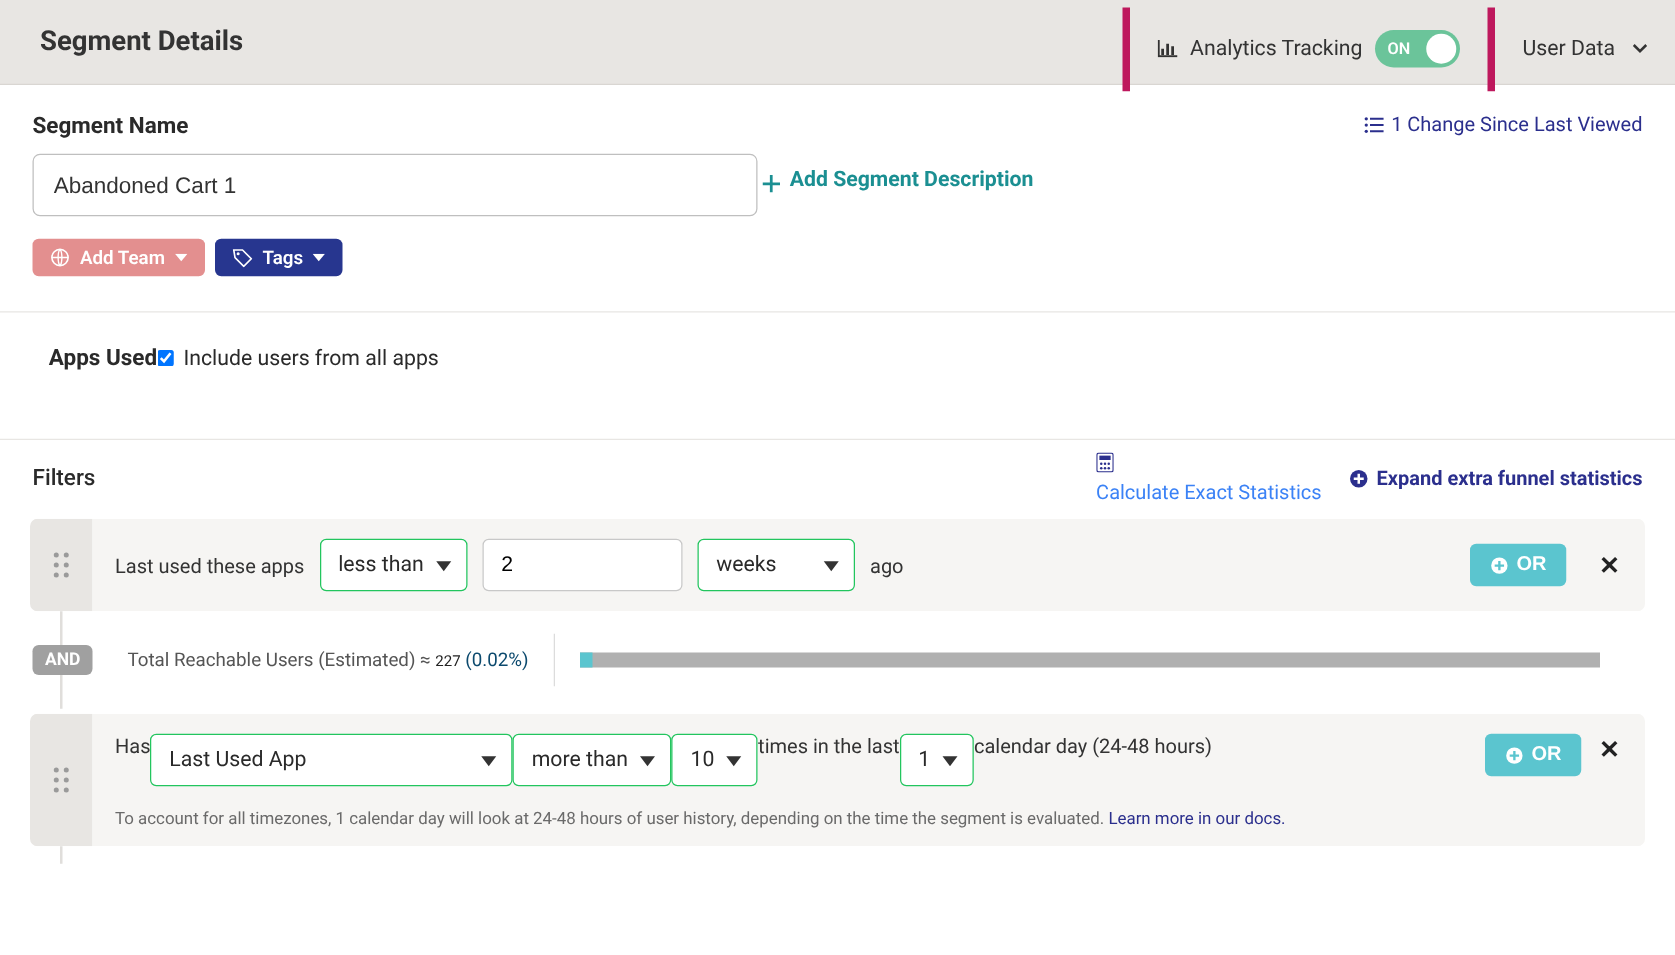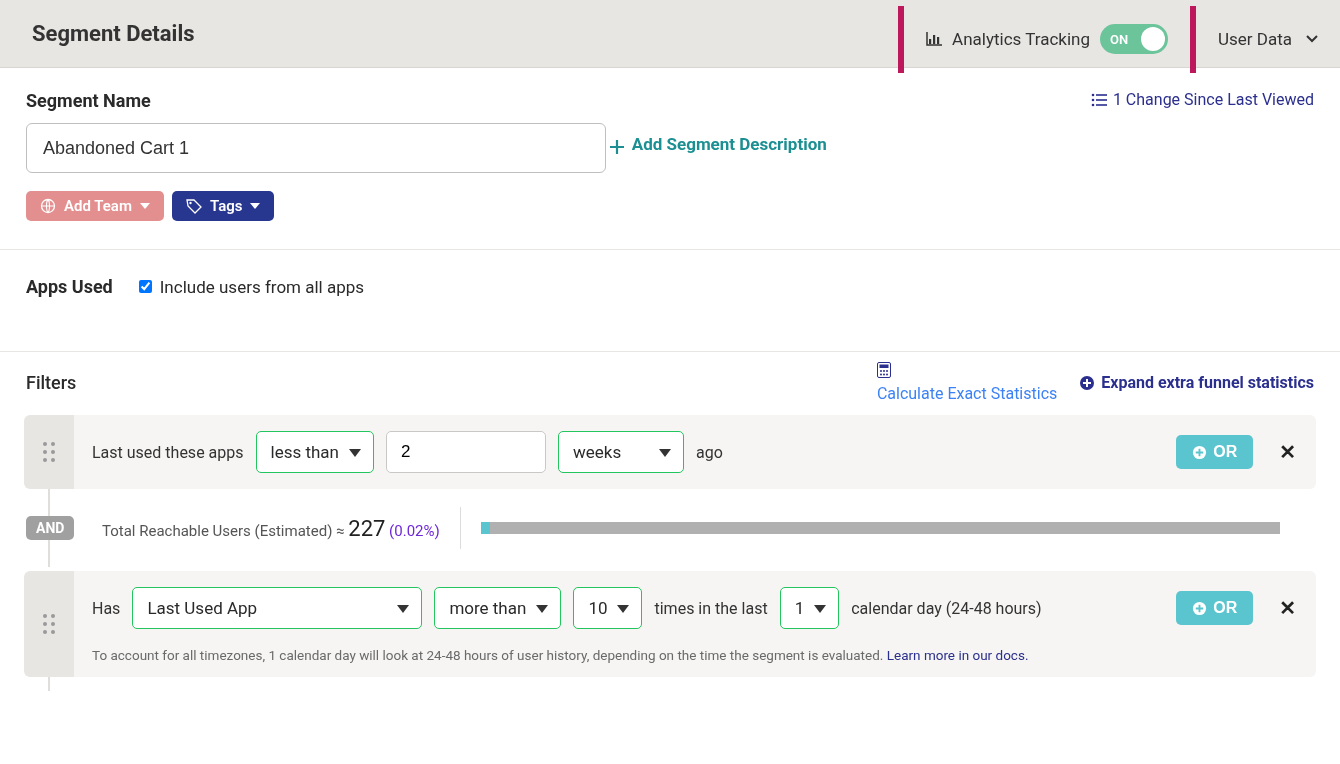--- a/index.html
+++ b/index.html
@@ -20,21 +20,21 @@
   .seg-input { margin-top: 12px; width: 580px; height: 50px; border: 1px solid #bfbfbf; border-radius: 6px; padding: 0 16px; font-size: 18px; color: #333; }
 
   .add-desc { margin-top: 18px; color: #1b8f92; font-weight: 700; font-size: 17px; display: inline-flex; align-items: flex-end; gap: 8px; cursor: pointer; }
 
   .pill-row { margin-top: 18px; display: flex; gap: 8px; }
   .pill { display: inline-flex; align-items: center; gap: 8px; padding: 6px 14px; border-radius: 5px; font-size: 15px; font-weight: 600; color: #fff; cursor: pointer; }
   .pill-pink { background: #e38f8f; }
   .pill-navy { background: #27368f; }
 
   .section-divider { border-top: 1px solid #e8e6e3; margin-top: 28px; }
-  .apps-used { display: flex; align-items: center; gap: 26px; padding: 26px 26px 26px 26px; }
+  .apps-used { display: flex; align-items: center; padding: 26px 26px 26px 39px; }
   .apps-used .lbl { font-size: 18px; font-weight: 700; }
   .apps-used label { display: flex; align-items: center; gap: 8px; font-size: 17px; }
 
   .filters-header { display: flex; align-items: center; padding: 10px 26px 8px 26px; }
   .filters-title { font-size: 18px; font-weight: 500; flex: 1; }
   .filters-links { display: flex; align-items: center; gap: 22px; font-size: 16px; }
   .link-calc { color: #3b82f6; display: inline-flex; gap: 6px; cursor: pointer; flex-direction: column; }
   .link-expand { color: #2b2f8d; font-weight: 700; display: inline-flex; align-items: center; gap: 6px; cursor: pointer; justify-content: space-between; }
 
   .filter-area { padding: 0 24px 20px 24px; }
@@ -49,22 +49,22 @@
   .num-input { height: 42px; width: 160px; border: 1px solid #c8c8c8; border-radius: 5px; background: #fff; padding: 0 14px; font-size: 17px; }
   .or-btn { margin-left: auto; background: #5bc5cf; color: #fff; border: none; border-radius: 5px; padding: 8px 16px; font-size: 16px; font-weight: 700; display: inline-flex; align-items: center; gap: 6px; cursor: pointer; }
   .close-x { font-size: 20px; font-weight: 900; color: #222; padding: 0 2px 0 14px; cursor: pointer; }
 
   .and-connector { display: flex; align-items: stretch; position: relative; }
   .and-gutter { width: 50px; display: flex; justify-content: center; }
   .and-line { width: 2px; background: #e0dedb; height: 100%; }
   .and-badge { position: absolute; left: 2px; top: 50%; transform: translateY(-50%); background: #a0a0a0; color: #fff; font-size: 14px; font-weight: 700; padding: 4px 10px; border-radius: 5px; }
   .and-content { flex: 1; display: flex; align-items: center; gap: 20px; padding: 18px 0 18px 28px; }
   .and-content .stat-text { font-size: 15px; color: #555; }
-  .stat-num { font-size: 22px; color: #222; }
-  .stat-pct { color: #6d28d9; font-size: 15px; }
+  .stat-num { font-size: 12px; color: #222; }
+  .stat-pct { color: #0c4a6e; font-size: 15px; }
   .vdivider { width: 1px; height: 42px; background: #dcdcdc; }
   .bar-outer { flex: 1; height: 12px; background: #b0b0b0; position: relative; margin-right: 36px; }
   .bar-inner { position: absolute; left: 0; top: 0; bottom: 0; background: #5bc5cf; }
 
   .filter-row.second .filter-body { flex-wrap: wrap; padding-bottom: 14px; }
   .sel-wide { width: 290px; }
   .note { width: 100%; font-size: 13.5px; color: #6a6a6a; margin-top: 6px; }
   .note a { color: #2b2f8d; text-decoration: none; }
 
   .tail { display: flex; }
@@ -260,21 +260,21 @@
       <div class="dots">
           <div class="dot"></div>
           <div class="dot"></div>
           <div class="dot"></div>
           <div class="dot"></div>
           <div class="dot"></div>
           <div class="dot"></div>
         </div>
     </div>
     <div class="filter-body">
-      <div style="display:flex;align-items:center;gap:12px;flex-wrap:wrap;flex:1;">
+      <div style="display:flex;align-items:flex-start;flex-wrap:wrap;flex:1;">
         <span class="filter-text">Has</span>
         <div class="sel sel-wide">
             <span>Last Used App</span>
           </div>
         <div class="sel">
             <span>more than</span>
           </div>
         <div class="sel" style="width:auto;">
             <span>10</span>
           </div>

